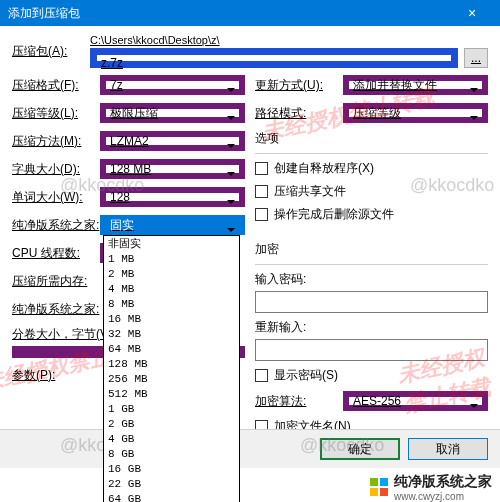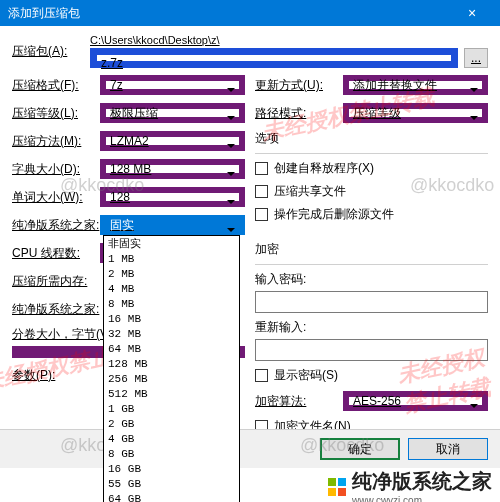--- a/index.html
+++ b/index.html
@@ -34,21 +34,21 @@
   .wm2 { top: 350px; left: -20px; }
   .wm3 { top: 350px; left: 400px; }
   .wmgray { position:absolute; color: rgba(120,120,120,0.35); font-size:18px; pointer-events:none; }
   .wmg1 { top: 175px; left: 60px; }
   .wmg2 { top: 175px; left: 410px; }
   .wmg3 { top: 435px; left: 60px; }
   .wmg4 { top: 435px; left: 300px; }
   .footer { position:absolute; bottom:0; left:0; right:0; height:30px; display:flex; align-items:center; justify-content:flex-end; padding:0 8px; gap:6px; background:#fff; }
   .footer .logo { width:18px; height:18px; display:grid; grid-template:1fr 1fr/1fr 1fr; gap:2px;}
   .footer .logo span:nth-child(1){background:#7fba00}.footer .logo span:nth-child(2){background:#00a4ef}.footer .logo span:nth-child(3){background:#ffb900}.footer .logo span:nth-child(4){background:#f25022}
-  .footer .ftxt { font-size:20px; font-weight:bold; color:#222; }
+  .footer .ftxt { font-size:14px; font-weight:bold; color:#222; }
   .footer .furl { font-size:10px; color:#666; }
 </style>
 </head>
 <body>
 
 <div class="titlebar">
   <span class="title">添加到压缩包</span>
   <span class="close">×</span>
 </div>
 
@@ -189,21 +189,21 @@
     <div class="opt">32 MB</div>
     <div class="opt">64 MB</div>
     <div class="opt">128 MB</div>
     <div class="opt">256 MB</div>
     <div class="opt">512 MB</div>
     <div class="opt">1 GB</div>
     <div class="opt">2 GB</div>
     <div class="opt">4 GB</div>
     <div class="opt">8 GB</div>
     <div class="opt">16 GB</div>
-    <div class="opt">55 GB</div>
+    <div class="opt">22 GB</div>
     <div class="opt">64 GB</div>
   </div>
 
 <div class="buttons">
   <div class="btn primary">确定</div>
   <div class="btn">取消</div>
 </div>
 
 <div class="footer">
   <div class="logo">

